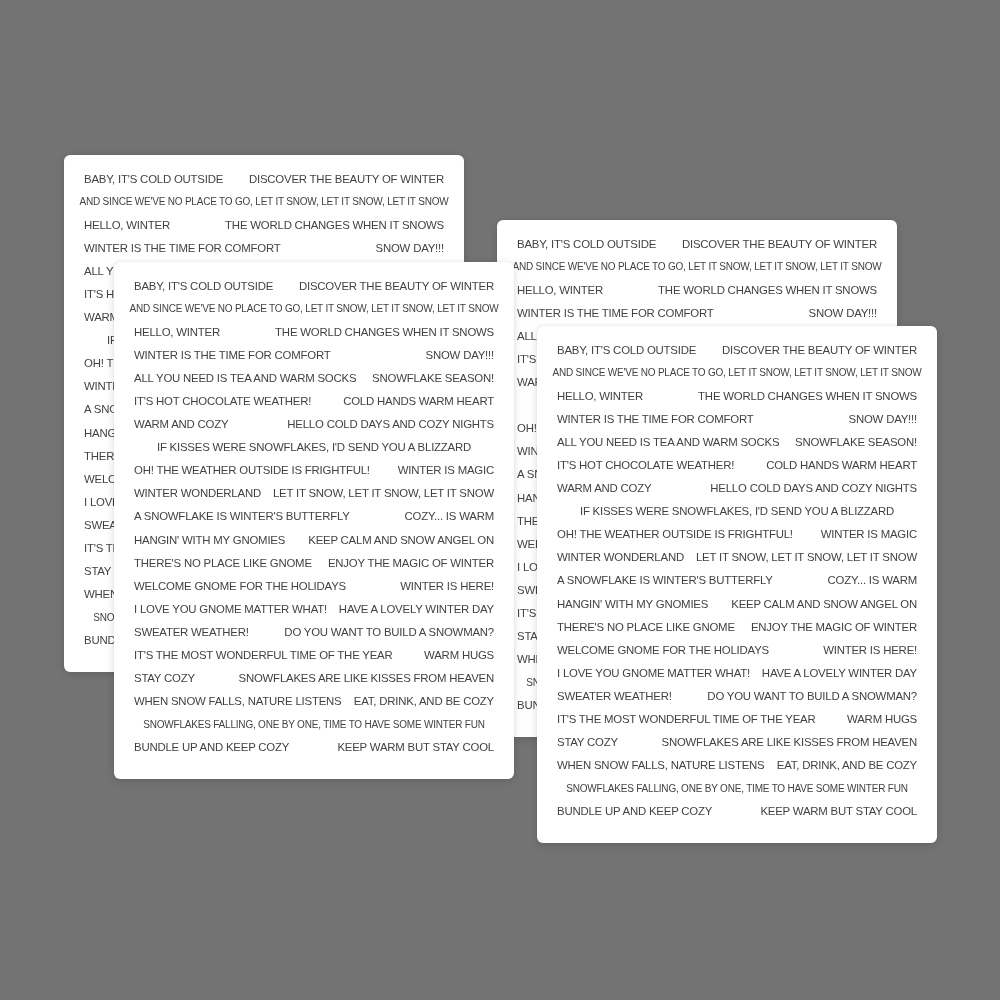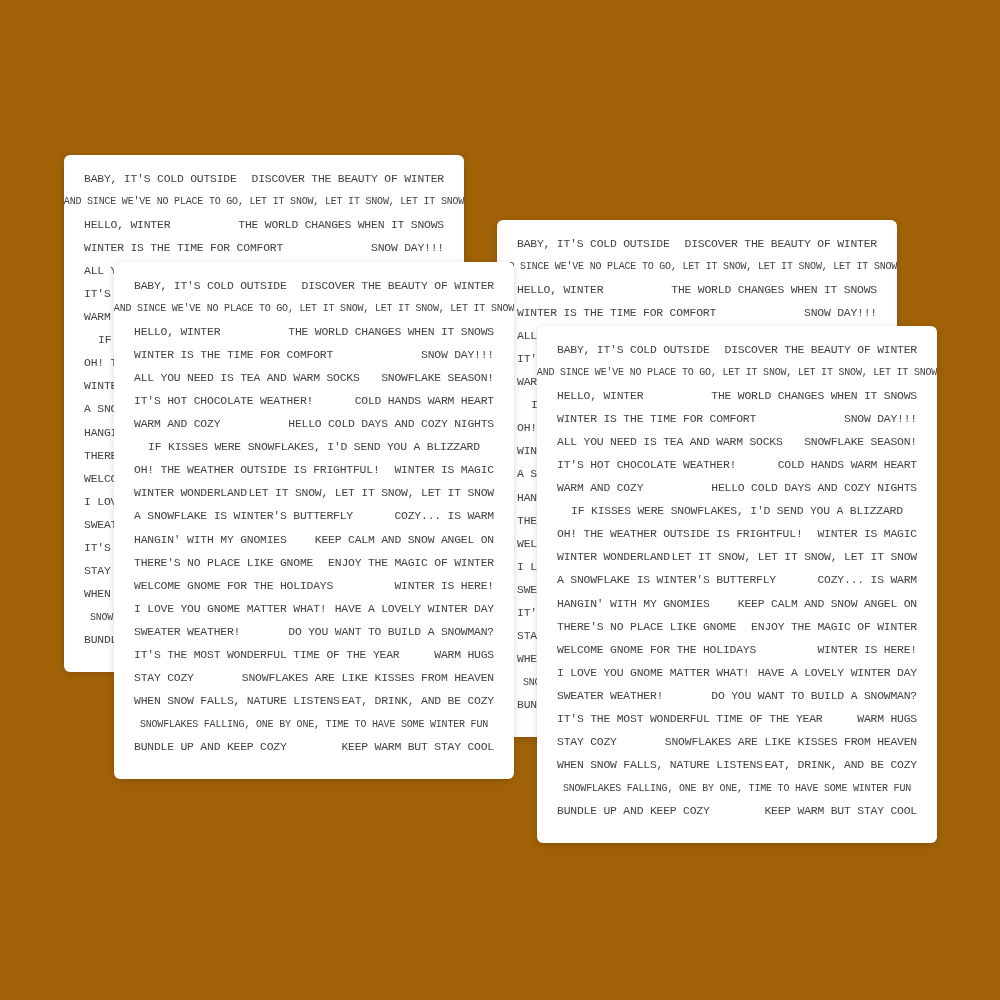--- a/index.html
+++ b/index.html
@@ -4,23 +4,23 @@
 <style>
   html, body {
     margin: 0;
     padding: 0;
     background: #ffffff;
   }
   .stage {
     position: relative;
     width: 1000px;
     height: 1000px;
-    background: #a16207;
+    background: #737373;
     overflow: hidden;
-    font-family: Liberation Mono, monospace;
+    font-family: Liberation Sans, sans-serif;
   }
   .sheet {
     position: absolute;
     width: 400px;
     height: 517px;
     background: #ffffff;
     border-radius: 6px;
     box-shadow: 0 0 1px rgba(0,0,0,0.18), 0 2px 9px rgba(0,0,0,0.14);
     box-sizing: border-box;
     padding: 12px 20px 0 20px;

